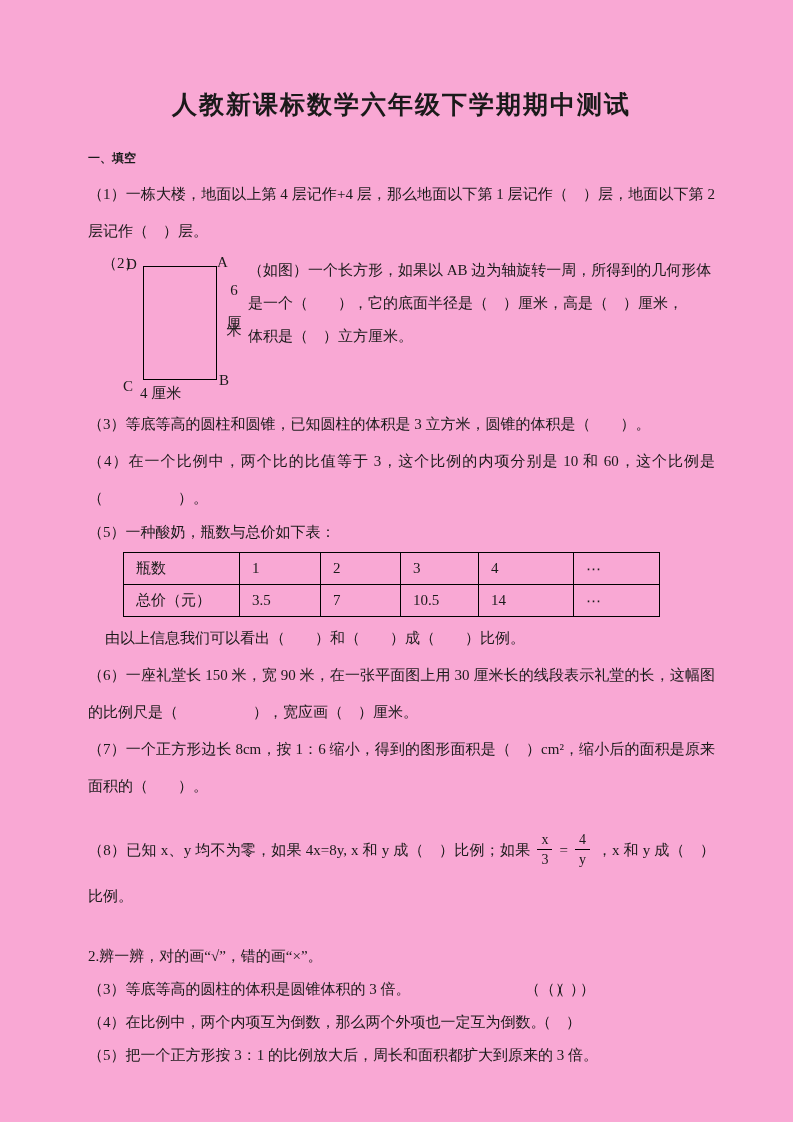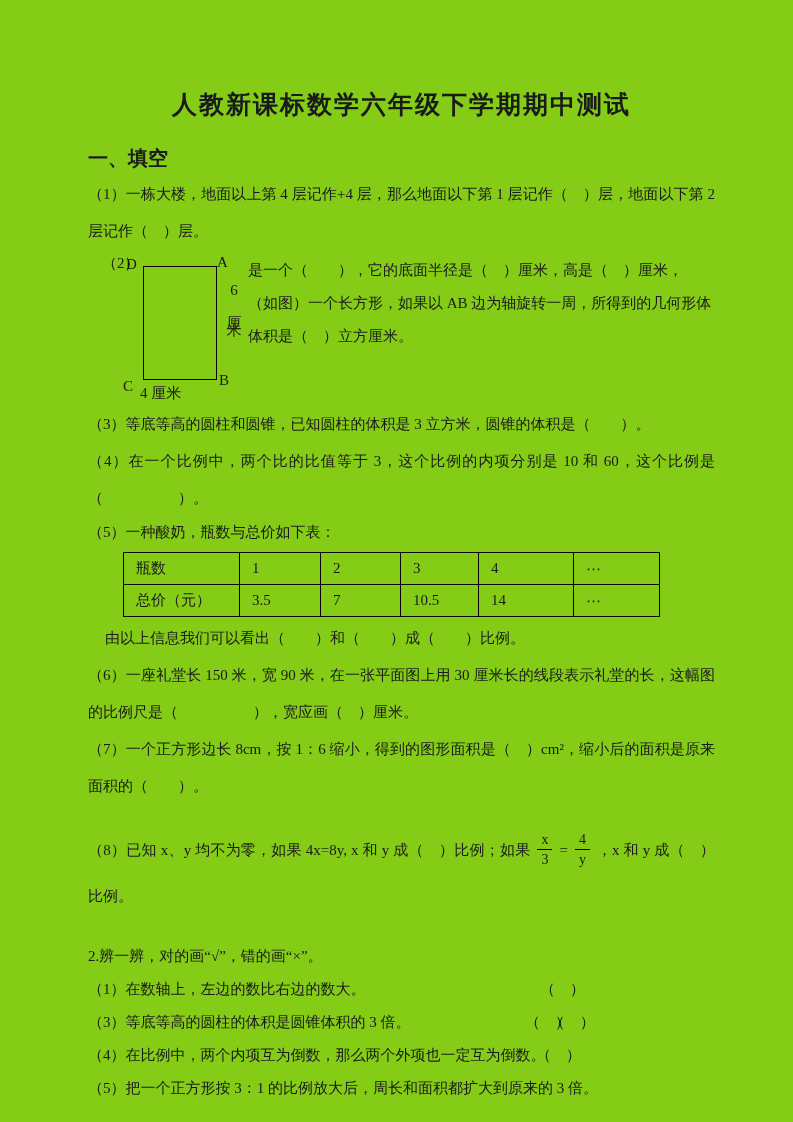--- a/index.html
+++ b/index.html
@@ -6,28 +6,28 @@
   body {
     width: 793px; height: 1122px;
     font-family: "Liberation Serif", "DejaVu Serif", serif;
     color: #1a1a1a;
     overflow: hidden;
   }
   .page {
     box-sizing: border-box;
     width: 793px; height: 1122px;
     padding: 88px 78px 30px 88px;
-    background: #84cc16;
+    background: #f9a8d4;
   }
   .title {
     font-size: 25px; font-weight: bold; text-align: center;
     letter-spacing: 2px; margin: 0 0 14px 0; line-height: 34px;
   }
   .section-heading {
-    font-size: 20px; font-weight: bold;
+    font-size: 12px; font-weight: bold;
     margin: 24px 0 6px 0; line-height: 24px;
   }
   .q-label { font-size: 15px; margin: 0; line-height: 32px; }
   .para {
     font-size: 15px; margin: 0; line-height: 37px;
     text-align: justify;
   }
   .para.tight { line-height: 30px; }
   .indent { margin-left: 17px; }
 
@@ -95,22 +95,22 @@
   <div class="figure-row">
     <span class="fig-num">（2）</span>
     <div class="rect"></div>
     <span class="corner d">D</span>
     <span class="corner a">A</span>
     <span class="corner c">C</span>
     <span class="corner b">B</span>
     <div class="vlabel">6厘米</div>
     <div class="blabel">4 厘米</div>
     <div class="fig-text">
+      <div class="fig-line">（如图）一个长方形，如果以 AB 边为轴旋转一周，所得到的几何形体</div>
       <div class="fig-line">是一个（　　），它的底面半径是（　）厘米，高是（　）厘米，</div>
-      <div class="fig-line">（如图）一个长方形，如果以 AB 边为轴旋转一周，所得到的几何形体</div>
       <div class="fig-line">体积是（　）立方厘米。</div>
     </div>
   </div>
 
   <p class="para">（3）等底等高的圆柱和圆锥，已知圆柱的体积是 3 立方米，圆锥的体积是（　　）。</p>
 
   <p class="para">（4）在一个比例中，两个比的比值等于 3，这个比例的内项分别是 10 和 60，这个比例是（　　　　　）。</p>
 
   <p class="para tight">（5）一种酸奶，瓶数与总价如下表：</p>
 
@@ -151,21 +151,20 @@
     <span class="frac">
       <span class="num">4</span>
       <span class="den">y</span>
     </span>
     <span>，x 和 y 成（　）比例。</span>
   </p>
 
   <p class="q-label judge-label">2.辨一辨，对的画“√”，错的画“×”。</p>
 
   <div class="judge-item">
-    <span>（1）在数轴上，左边的数比右边的数大。</span>
     <span class="judge-blank">（　）</span>
   </div>
   <div class="judge-item">
     <span class="judge-blank" style="left:437px">（　）</span>
   </div>
   <div class="judge-item">
     <span>（3）等底等高的圆柱的体积是圆锥体积的 3 倍。</span>
     <span class="judge-blank" style="left:462px">（　）</span>
   </div>
   <div class="judge-item">

